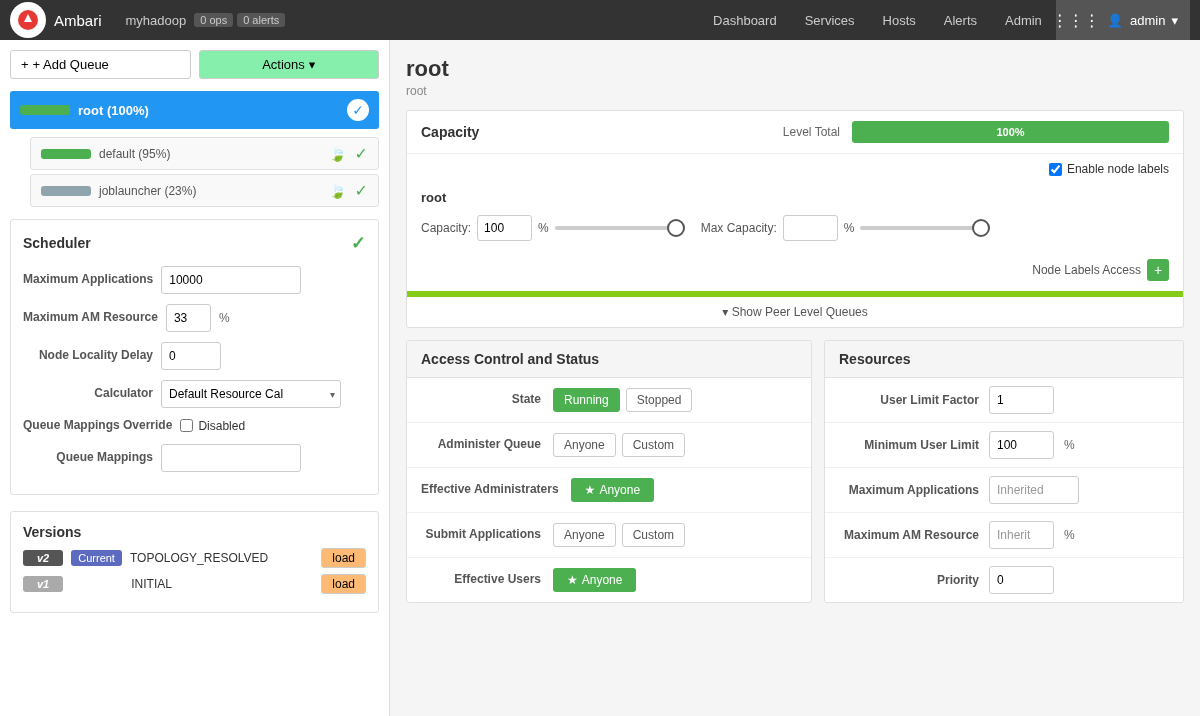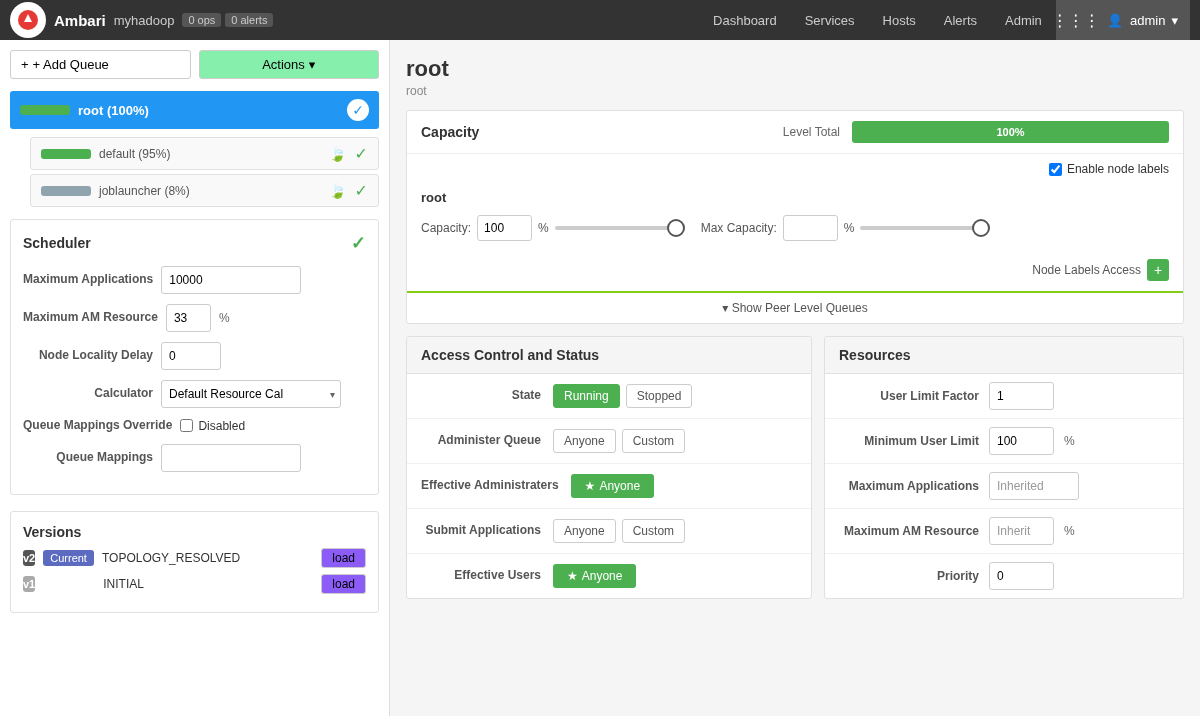--- a/index.html
+++ b/index.html
@@ -19,22 +19,22 @@
       background: #fff;
       border-radius: 50%;
       display: flex; align-items: center; justify-content: center;
       margin-right: 8px;
       flex-shrink: 0;
     }
     .topnav-logo svg { width: 24px; height: 24px; }
     .topnav-appname {
       color: #fff;
       font-size: 15px;
-      font-weight: bold;
-      margin-right: 8px;
+      font-weight: normal;
+      margin-right: 24px;
     }
     .topnav-cluster {
       color: #ccc;
       font-size: 13px;
       margin-right: 8px;
     }
     .topnav-badge {
       background: #555;
       color: #ccc;
       border-radius: 3px;
@@ -233,31 +233,31 @@
 
     .form-checkbox { font-size: 12px; display: flex; align-items: center; gap: 5px; cursor: pointer; }
 
     
     .versions-section { margin-top: 8px; }
     .versions-title { font-size: 14px; font-weight: bold; margin-bottom: 8px; }
     .version-row {
       display: flex; align-items: center; gap: 8px; margin-bottom: 6px;
     }
     .version-badge {
-      font-size: 11px; font-weight: bold; padding: 2px 0; border-radius: 3px;
+      font-size: 11px; font-weight: bold; padding: 2px 14px; border-radius: 3px; font-style: italic;
     }
     .version-badge.v2 { background: #555; color: #fff; }
     .version-badge.v1 { background: #aaa; color: #fff; }
     .version-current {
       background: #5C6BC0; color: #fff; font-size: 11px; padding: 2px 7px; border-radius: 3px;
     }
     .version-name { flex: 1; font-size: 12px; }
     .version-load-btn {
       border: 1px solid #ccc; border-radius: 3px; padding: 2px 10px;
-      font-size: 12px; cursor: pointer; background: #8b5cf6;
+      font-size: 12px; cursor: pointer; background: #fdba74;
     }
 
     
     .main-content {
       flex: 1;
       overflow-y: auto;
       padding: 16px;
       background: #f5f5f5;
     }
 
@@ -338,21 +338,21 @@
     .node-labels-access-label { font-size: 12px; color: #555; }
     .node-labels-add-btn {
       background: #4CAF50; color: #fff;
       border: none; border-radius: 3px;
       width: 22px; height: 22px;
       font-size: 14px; cursor: pointer;
       display: flex; align-items: center; justify-content: center;
     }
 
     .show-peer-queues {
-      border-top: 2px solid #84cc16;
+      border-top: 6px solid #84cc16;
       padding: 8px;
       text-align: center;
       font-size: 12px;
       color: #555;
       cursor: pointer;
     }
 
     
     .bottom-panels {
       display: flex;
@@ -486,21 +486,21 @@
 
     <div class="queue-children">
       <div class="queue-child">
         <div class="queue-child-bar"></div>
         <span class="queue-child-label">default (95%)</span>
         <span class="queue-child-icon">🍃</span>
         <span class="queue-child-check">✓</span>
       </div>
       <div class="queue-child">
         <div class="queue-child-bar small"></div>
-        <span class="queue-child-label">joblauncher (8%)</span>
+        <span class="queue-child-label">joblauncher (23%)</span>
         <span class="queue-child-icon">🍃</span>
         <span class="queue-child-check">✓</span>
       </div>
     </div>
 
     <div class="section-card">
       <div class="section-title">
         <span>Scheduler</span>
         <span class="section-title-check">✓</span>
       </div>

